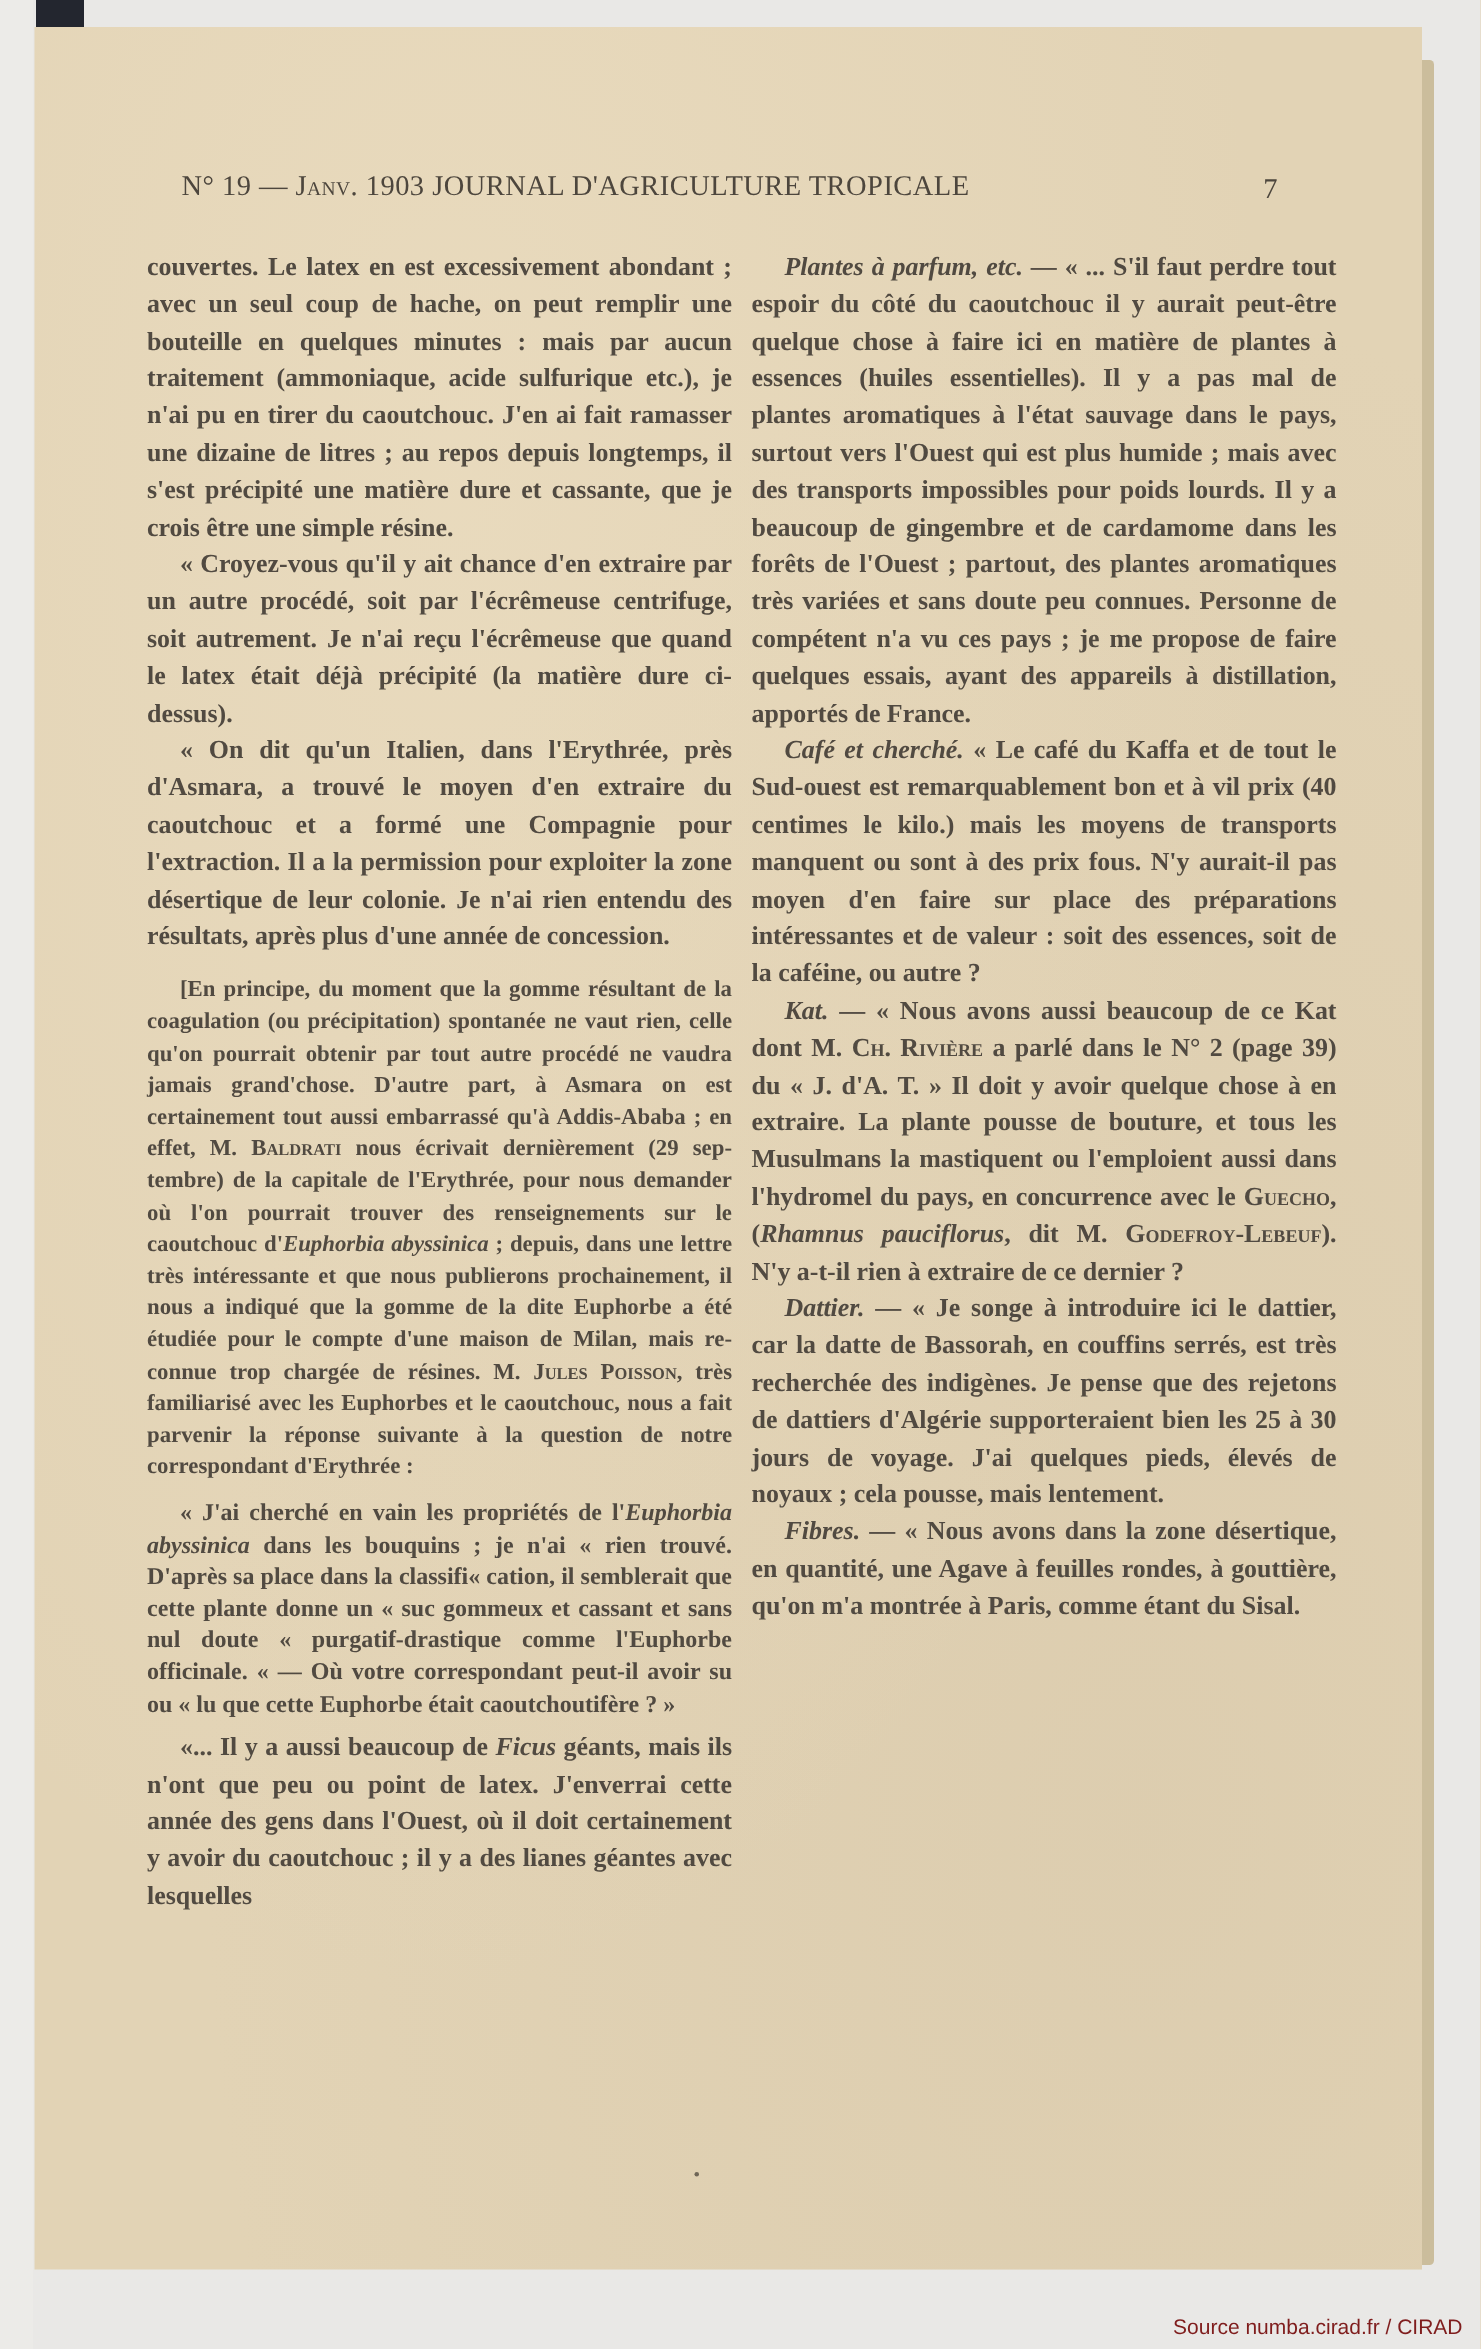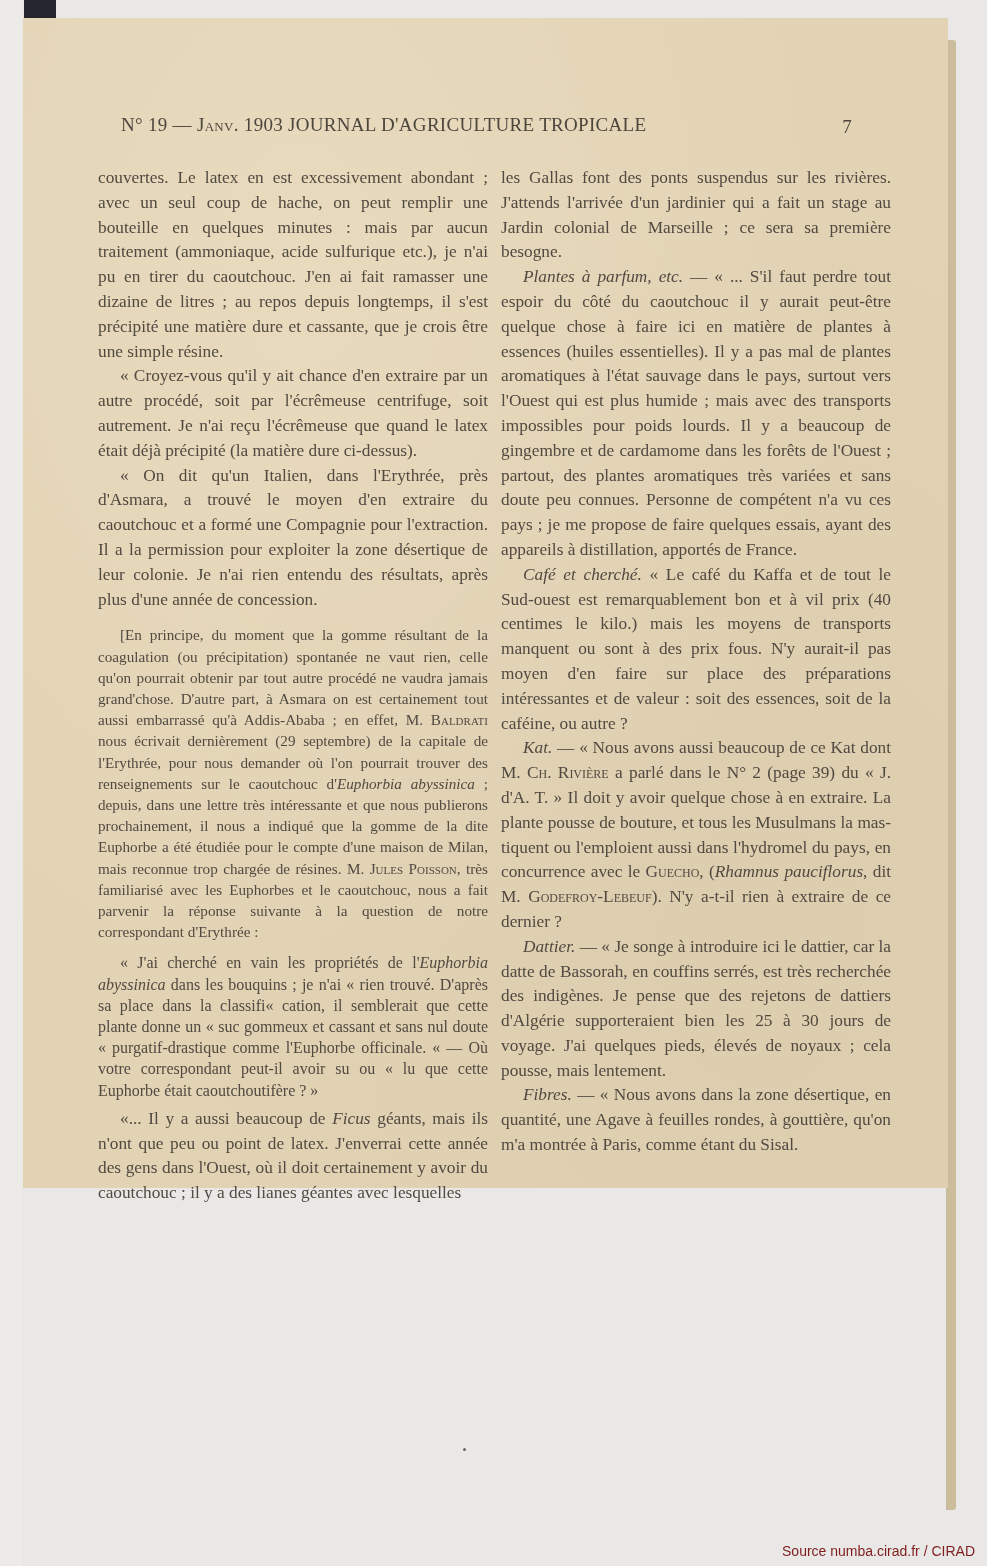--- a/index.html
+++ b/index.html
@@ -15,21 +15,21 @@
     .corner-tab {
       position: absolute; left: 24px; top: 0; width: 32px; height: 18px;
       background: #23262f;
     }
     .page-shadow {
       position: absolute; left: 946px; top: 40px; width: 10px; height: 1470px;
       background: #cbbd9c;
       border-radius: 0 3px 3px 0;
     }
     .page {
-      position: absolute; left: 23px; top: 18px; width: 925px; height: 1170px;
+      position: absolute; left: 23px; top: 18px; width: 925px; height: 1495px;
       background: #e2d3b5;
       background-image:
         radial-gradient(ellipse at 30% 20%, rgba(238,224,196,0.55), rgba(0,0,0,0) 60%),
         radial-gradient(ellipse at 80% 80%, rgba(214,198,168,0.45), rgba(0,0,0,0) 60%);
       color: #514a41;
     }
     .running-head {
       position: absolute; top: 96px; left: 98px; right: 100px;
       font-size: 19px; letter-spacing: 0.3px; color: #4d463d; white-space: nowrap;
     }
@@ -37,21 +37,21 @@
     .running-head .page-num {
       position: absolute; right: -4px; top: 2px; font-size: 19px;
     }
     .col {
       position: absolute; top: 148px;
       font-size: 17.3px; line-height: 24.8px; text-align: justify;
       hyphens: manual;
     }
     .col-left { left: 75px; width: 390px; }
     .col-right { left: 478px; width: 390px; }
-    .col p { margin: 0; }
+    .col p { margin: 0; font-weight: bold; }
     .col p.indent { text-indent: 22px; }
     .col p.note {
       font-size: 15.2px; line-height: 21.2px; margin-top: 12px; margin-bottom: 10px;
     }
     .col p.note.indent { text-indent: 22px; }
     .col p.note-quote { font-size: 16px; line-height: 21.2px; text-indent: 22px; }
     .col i { font-style: italic; }
     .sc { font-variant: small-caps; }
     .gap { height: 6px; }
     .footer-credit {
@@ -85,21 +85,20 @@
     <p class="note indent"><span>[En principe, du moment que la gomme résul­tant de la coagulation (ou précipitation) spontanée ne vaut rien, celle qu'on pourrait obtenir par tout autre procédé ne vaudra jamais grand'chose. D'autre part, à Asmara on est certainement tout aussi embarrassé qu'à Addis-Ababa ; en effet, M. </span><span class="sc">Baldrati</span><span> nous écrivait dernièrement (29 sep­tembre) de la capitale de l'Erythrée, pour nous demander où l'on pourrait trouver des renseigne­ments sur le caoutchouc d'</span><i>Euphorbia abyssinica</i><span> ; depuis, dans une lettre très intéressante et que nous publierons prochainement, il nous a indiqué que la gomme de la dite Euphorbe a été étudiée pour le compte d'une maison de Milan, mais re­connue trop chargée de résines. M. </span><span class="sc">Jules Poisson</span><span>, très familiarisé avec les Euphorbes et le caout­chouc, nous a fait parvenir la réponse suivante à la question de notre correspondant d'Erythrée :</span></p>
 
     <p class="note-quote"><span>« J'ai cherché en vain les propriétés de l'</span><i>Eu­phorbia abyssinica</i><span> dans les bouquins ; je n'ai « rien trouvé. D'après sa place dans la classifi­« cation, il semblerait que cette plante donne un « suc gommeux et cassant et sans nul doute « purgatif-drastique comme l'Euphorbe officinale. « — Où votre correspondant peut-il avoir su ou « lu que cette Euphorbe était caoutchoutifère ? »</span></p>
 
 
     <div class="gap"></div>
     <p class="indent"><span>«... Il y a aussi beaucoup de </span><i>Ficus</i><span> géants, mais ils n'ont que peu ou point de latex. J'enverrai cette année des gens dans l'Ouest, où il doit certainement y avoir du caout­chouc ; il y a des lianes géantes avec lesquelles</span></p>
   </div>
 
   <div class="col col-right">
-    <p>les Gallas font des ponts suspendus sur les rivières. J'attends l'arrivée d'un jardinier qui a fait un stage au Jardin colonial de Mar­seille ; ce sera sa première besogne.</p>
 
     <p class="indent"><i>Plantes à parfum, etc.</i><span> — « ... S'il faut per­dre tout espoir du côté du caoutchouc il y aurait peut-être quelque chose à faire ici en matière de plantes à essences (huiles essen­tielles). Il y a pas mal de plantes aromatiques à l'état sauvage dans le pays, surtout vers l'Ouest qui est plus humide ; mais avec des transports impossibles pour poids lourds. Il y a beaucoup de gingembre et de cardamome dans les forêts de l'Ouest ; partout, des plan­tes aromatiques très variées et sans doute peu connues. Personne de compétent n'a vu ces pays ; je me propose de faire quelques essais, ayant des appareils à distillation, apportés de France.</span></p>
 
     <p class="indent"><i>Café et cherché.</i><span> « Le café du Kaffa et de tout le Sud-ouest est remarquablement bon et à vil prix (40 centimes le kilo.) mais les moyens de transports manquent ou sont à des prix fous. N'y aurait-il pas moyen d'en faire sur place des préparations intéressantes et de valeur : soit des essences, soit de la ca­féine, ou autre ?</span></p>
 
     <p class="indent"><i>Kat.</i><span> — « Nous avons aussi beaucoup de ce Kat dont M. </span><span class="sc">Ch. Rivière</span><span> a parlé dans le N° 2 (page 39) du « J. d'A. T. » Il doit y avoir quelque chose à en extraire. La plante pous­se de bouture, et tous les Musulmans la mas­tiquent ou l'emploient aussi dans l'hydromel du pays, en concurrence avec le </span><span class="sc">Guecho</span><span>, (</span><i>Rhamnus pauciflorus</i><span>, dit M. </span><span class="sc">Godefroy-Lebeuf</span><span>). N'y a-t-il rien à extraire de ce dernier ?</span></p>
 
     <p class="indent"><i>Dattier.</i><span> — « Je songe à introduire ici le dat­tier, car la datte de Bassorah, en couffins serrés, est très recherchée des indigènes. Je pense que des rejetons de dattiers d'Algérie supporteraient bien les 25 à 30 jours de voyage. J'ai quelques pieds, élevés de noyaux ; cela pousse, mais lentement.</span></p>
 
     <p class="indent"><i>Fibres.</i><span> — « Nous avons dans la zone dé­sertique, en quantité, une Agave à feuilles rondes, à gouttière, qu'on m'a montrée à Paris, comme étant du Sisal.</span></p>

